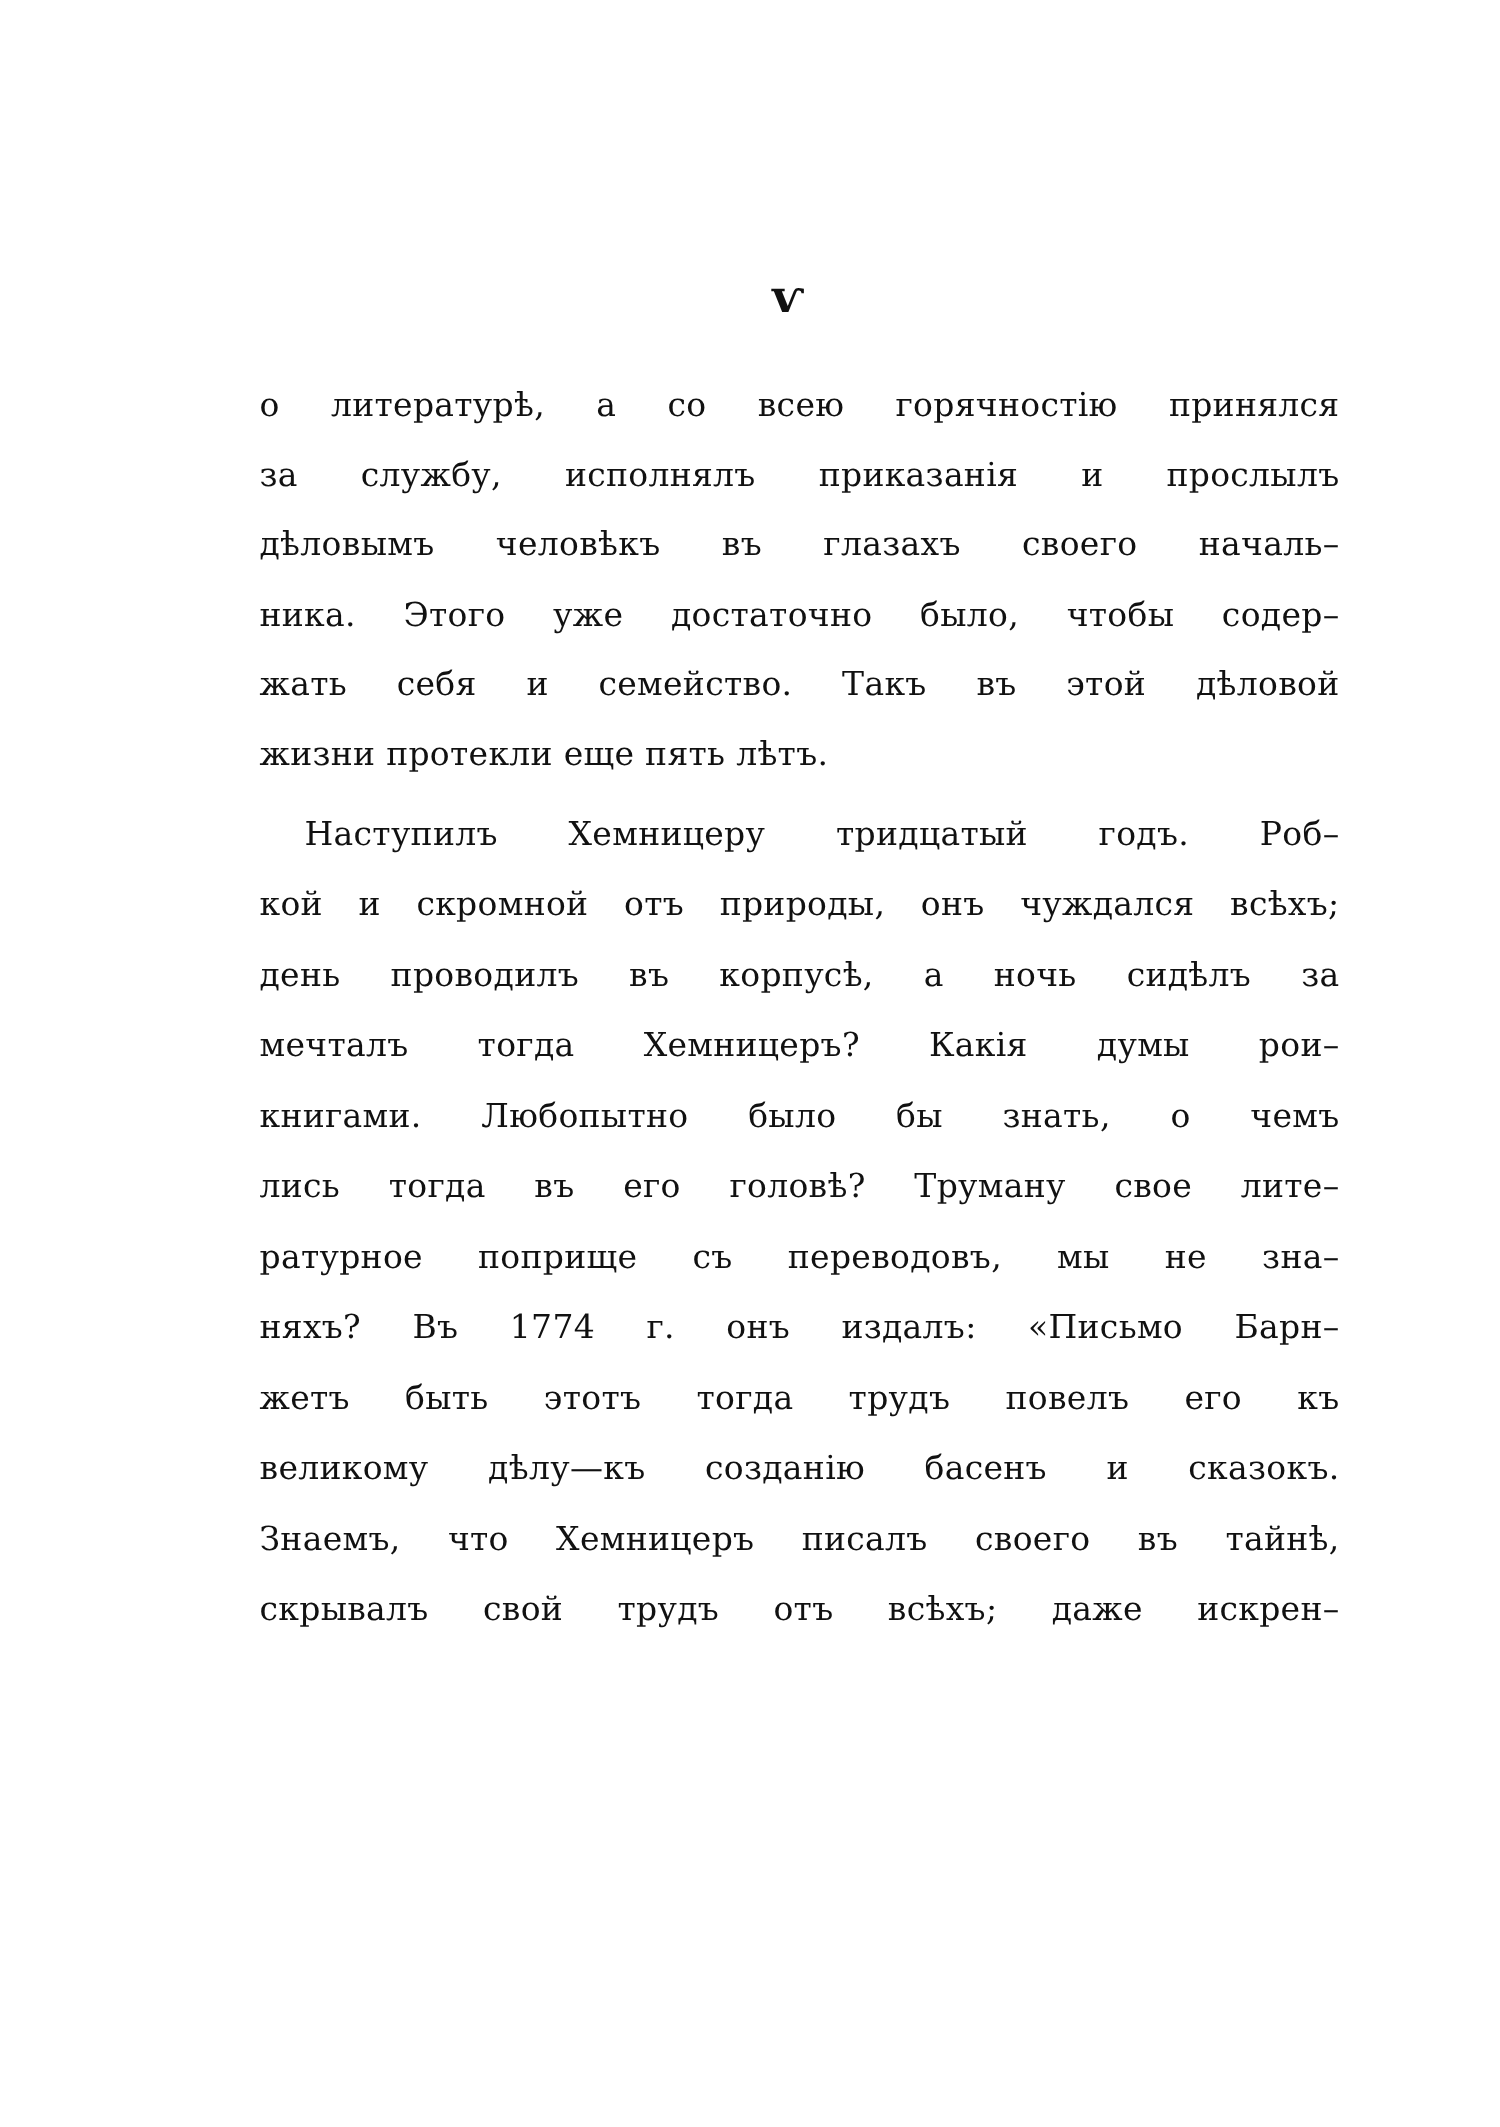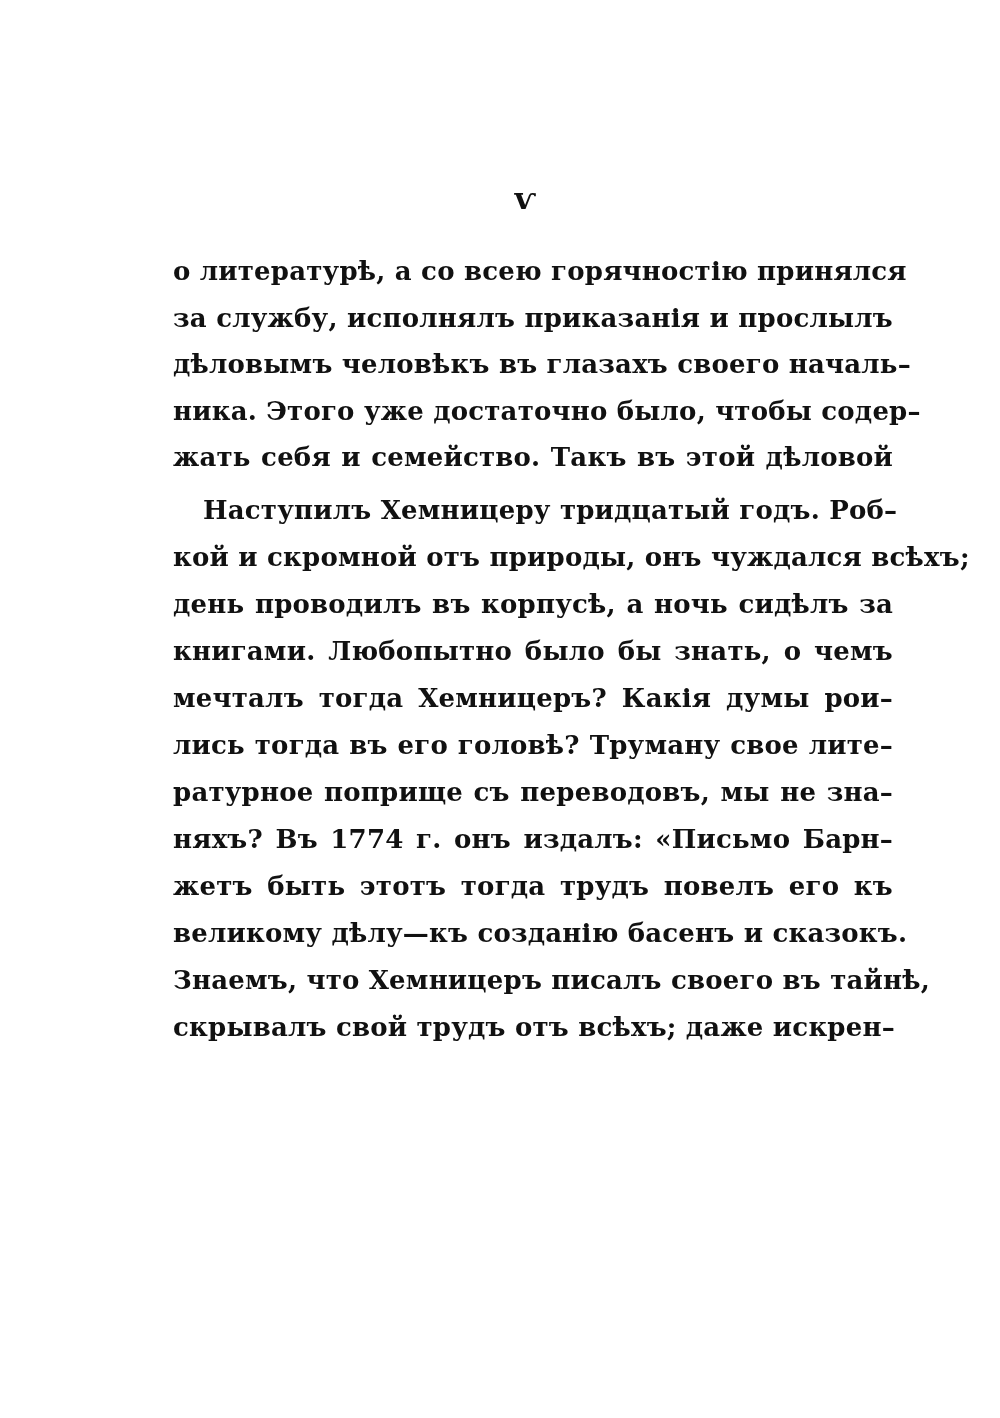--- a/index.html
+++ b/index.html
@@ -28,22 +28,22 @@
     .text-block {
       position: absolute;
       left: 173px;
       top: 248px;
       width: 720px;
     }
     .line {
       display: block;
       height: 46.5px;
       line-height: 46.5px;
-      font-size: 26px;
-      font-weight: bold;
+      font-size: 22px;
+      font-weight: normal;
       white-space: nowrap;
       text-align: justify;
       text-align-last: justify;
       letter-spacing: 0.2px;
     }
     .line.last {
       text-align-last: left;
       width: 72%;
     }
     .paragraph-1 { }
@@ -63,27 +63,28 @@
 
 <div class="page-number">ѵ</div>
 
 <div class="text-block">
   <div class="paragraph-1">
     <span class="line">о литературѣ, а со всею горячностію принялся</span>
     <span class="line">за службу, исполнялъ приказанія и прослылъ</span>
     <span class="line">дѣловымъ человѣкъ въ глазахъ своего началь–</span>
     <span class="line">ника. Этого уже достаточно было, чтобы содер–</span>
     <span class="line">жать себя и семейство. Такъ въ этой дѣловой</span>
+    <span class="line last">жизни протекли еще пять лѣтъ.</span>
   </div>
   <div class="paragraph-2">
     <span class="line first">Наступилъ Хемницеру тридцатый годъ. Роб–</span>
     <span class="line">кой и скромной отъ природы, онъ чуждался всѣхъ;</span>
     <span class="line">день проводилъ въ корпусѣ, а ночь сидѣлъ за</span>
+    <span class="line">мечталъ тогда Хемницеръ? Какія думы рои–</span>
     <span class="line">книгами. Любопытно было бы знать, о чемъ</span>
-    <span class="line">мечталъ тогда Хемницеръ? Какія думы рои–</span>
     <span class="line">лись тогда въ его головѣ? Труману свое лите–</span>
     <span class="line">ратурное поприще съ переводовъ, мы не зна–</span>
     <span class="line">няхъ? Въ 1774 г. онъ издалъ: «Письмо Барн–</span>
     <span class="line">жетъ быть этотъ тогда трудъ повелъ его къ</span>
     <span class="line">великому дѣлу—къ созданію басенъ и сказокъ.</span>
     <span class="line">Знаемъ, что Хемницеръ писалъ своего въ тайнѣ,</span>
     <span class="line">скрывалъ свой трудъ отъ всѣхъ; даже искрен–</span>
   </div>
 </div>
 

